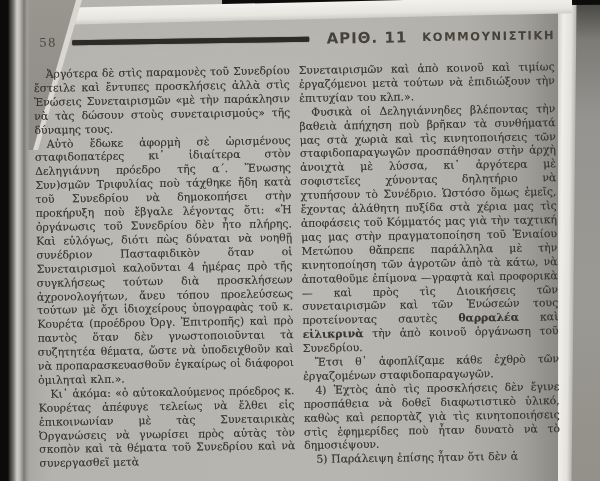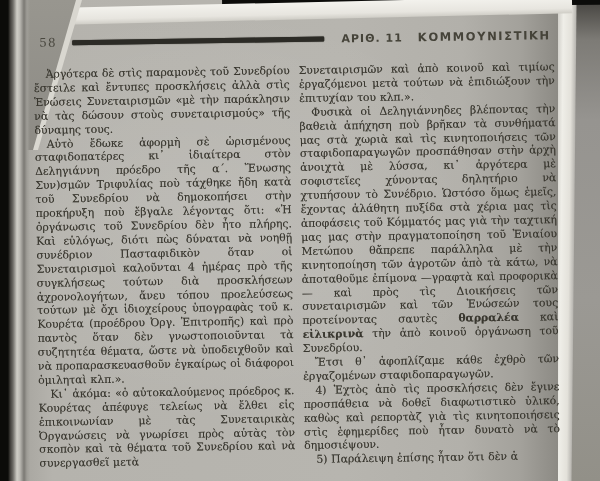--- a/index.html
+++ b/index.html
@@ -39,21 +39,21 @@
       #d0cec7 17px,#bab8b2 20px,#7b7974 24px,#9f9d97 27px,rgba(179,177,172,0) 30px);}
 
   
   .content{position:absolute;left:36px;top:28px;width:522px;height:470px;
     transform:rotate(-0.85deg);transform-origin:50% 200px;color:#3a382f;}
 
   .header{display:flex;align-items:center;height:22px;margin-bottom:14px;}
   .pagenum{font-size:12px;letter-spacing:1px;color:#4a4840;margin-left:6px;}
   .rule{height:5px;width:252px;background:#2c2b26;margin-left:16px;border-radius:1px;
         box-shadow:0 0 1px #2c2b26;}
-  .issue{font-family:"DejaVu Sans",sans-serif;font-size:11px;font-weight:bold;
+  .issue{font-family:"DejaVu Sans",sans-serif;font-size:15px;font-weight:bold;
          letter-spacing:1px;color:#454339;margin-left:17px;white-space:nowrap;}
   .masthead{font-family:"DejaVu Sans",sans-serif;font-size:11.5px;font-weight:bold;
          letter-spacing:1.6px;color:#454339;margin-left:15px;white-space:nowrap;}
 
   .cols{display:flex;gap:9px;}
   .col{width:256px;font-size:10.8px;line-height:13.9px;text-align:justify;
        color:#39372f;text-shadow:0 0 0.5px rgba(57,55,47,0.55);
        hyphens:none;word-spacing:0.3px;}
   .col p{margin:0;}
   .col p.indent{text-indent:12px;}

